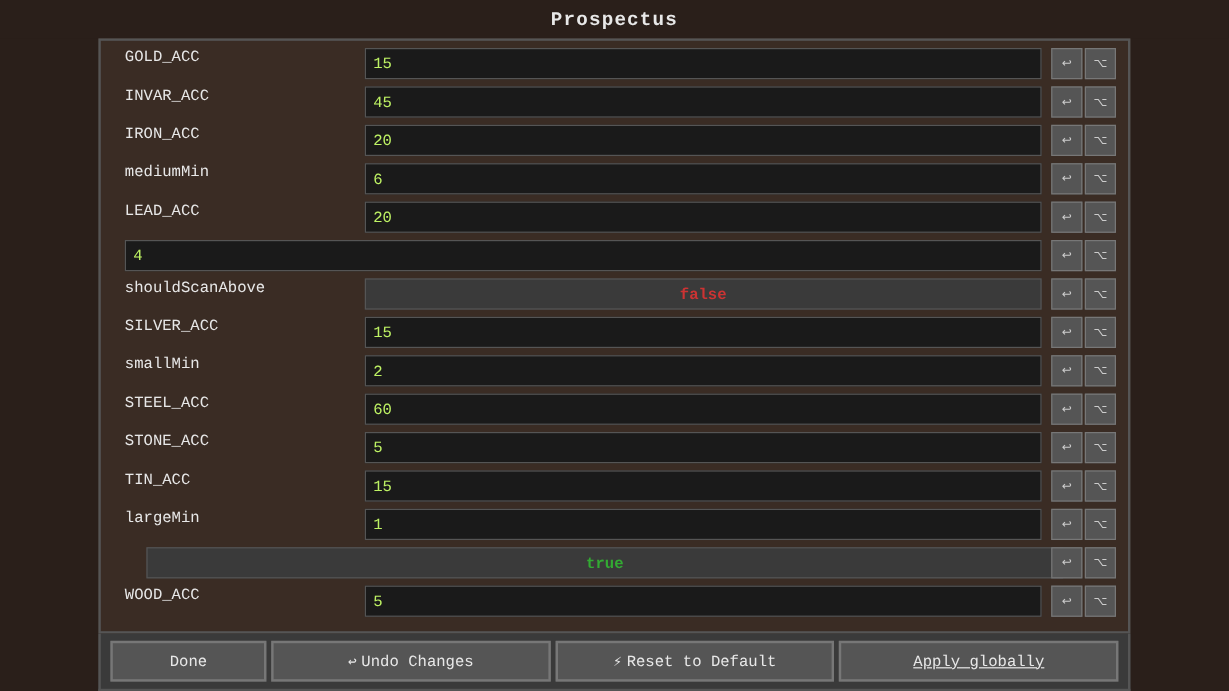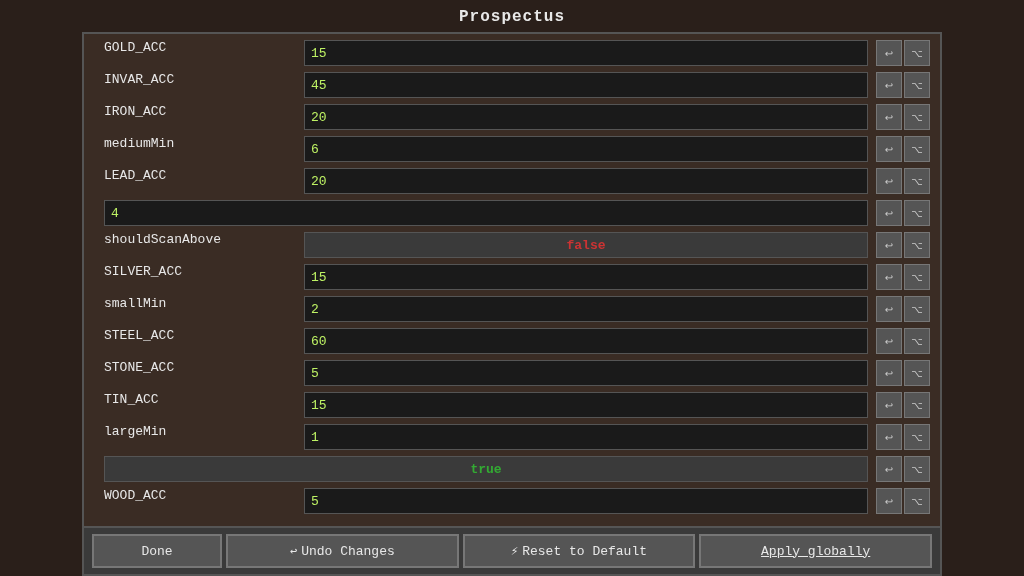--- a/index.html
+++ b/index.html
@@ -92,20 +92,21 @@
       text-align: center;
       color: #cc3333;
       font-weight: bold;
     }
 
     .config-input.boolean-true {
       background-color: #3a3a3a;
       text-align: center;
       color: #33aa33;
       font-weight: bold;
+      margin-left: 18px;
     }
 
     .btn-small {
       width: 26px;
       height: 26px;
       background-color: #555;
       border: 1px solid #777;
       color: #ccc;
       font-size: 11px;
       cursor: pointer;

